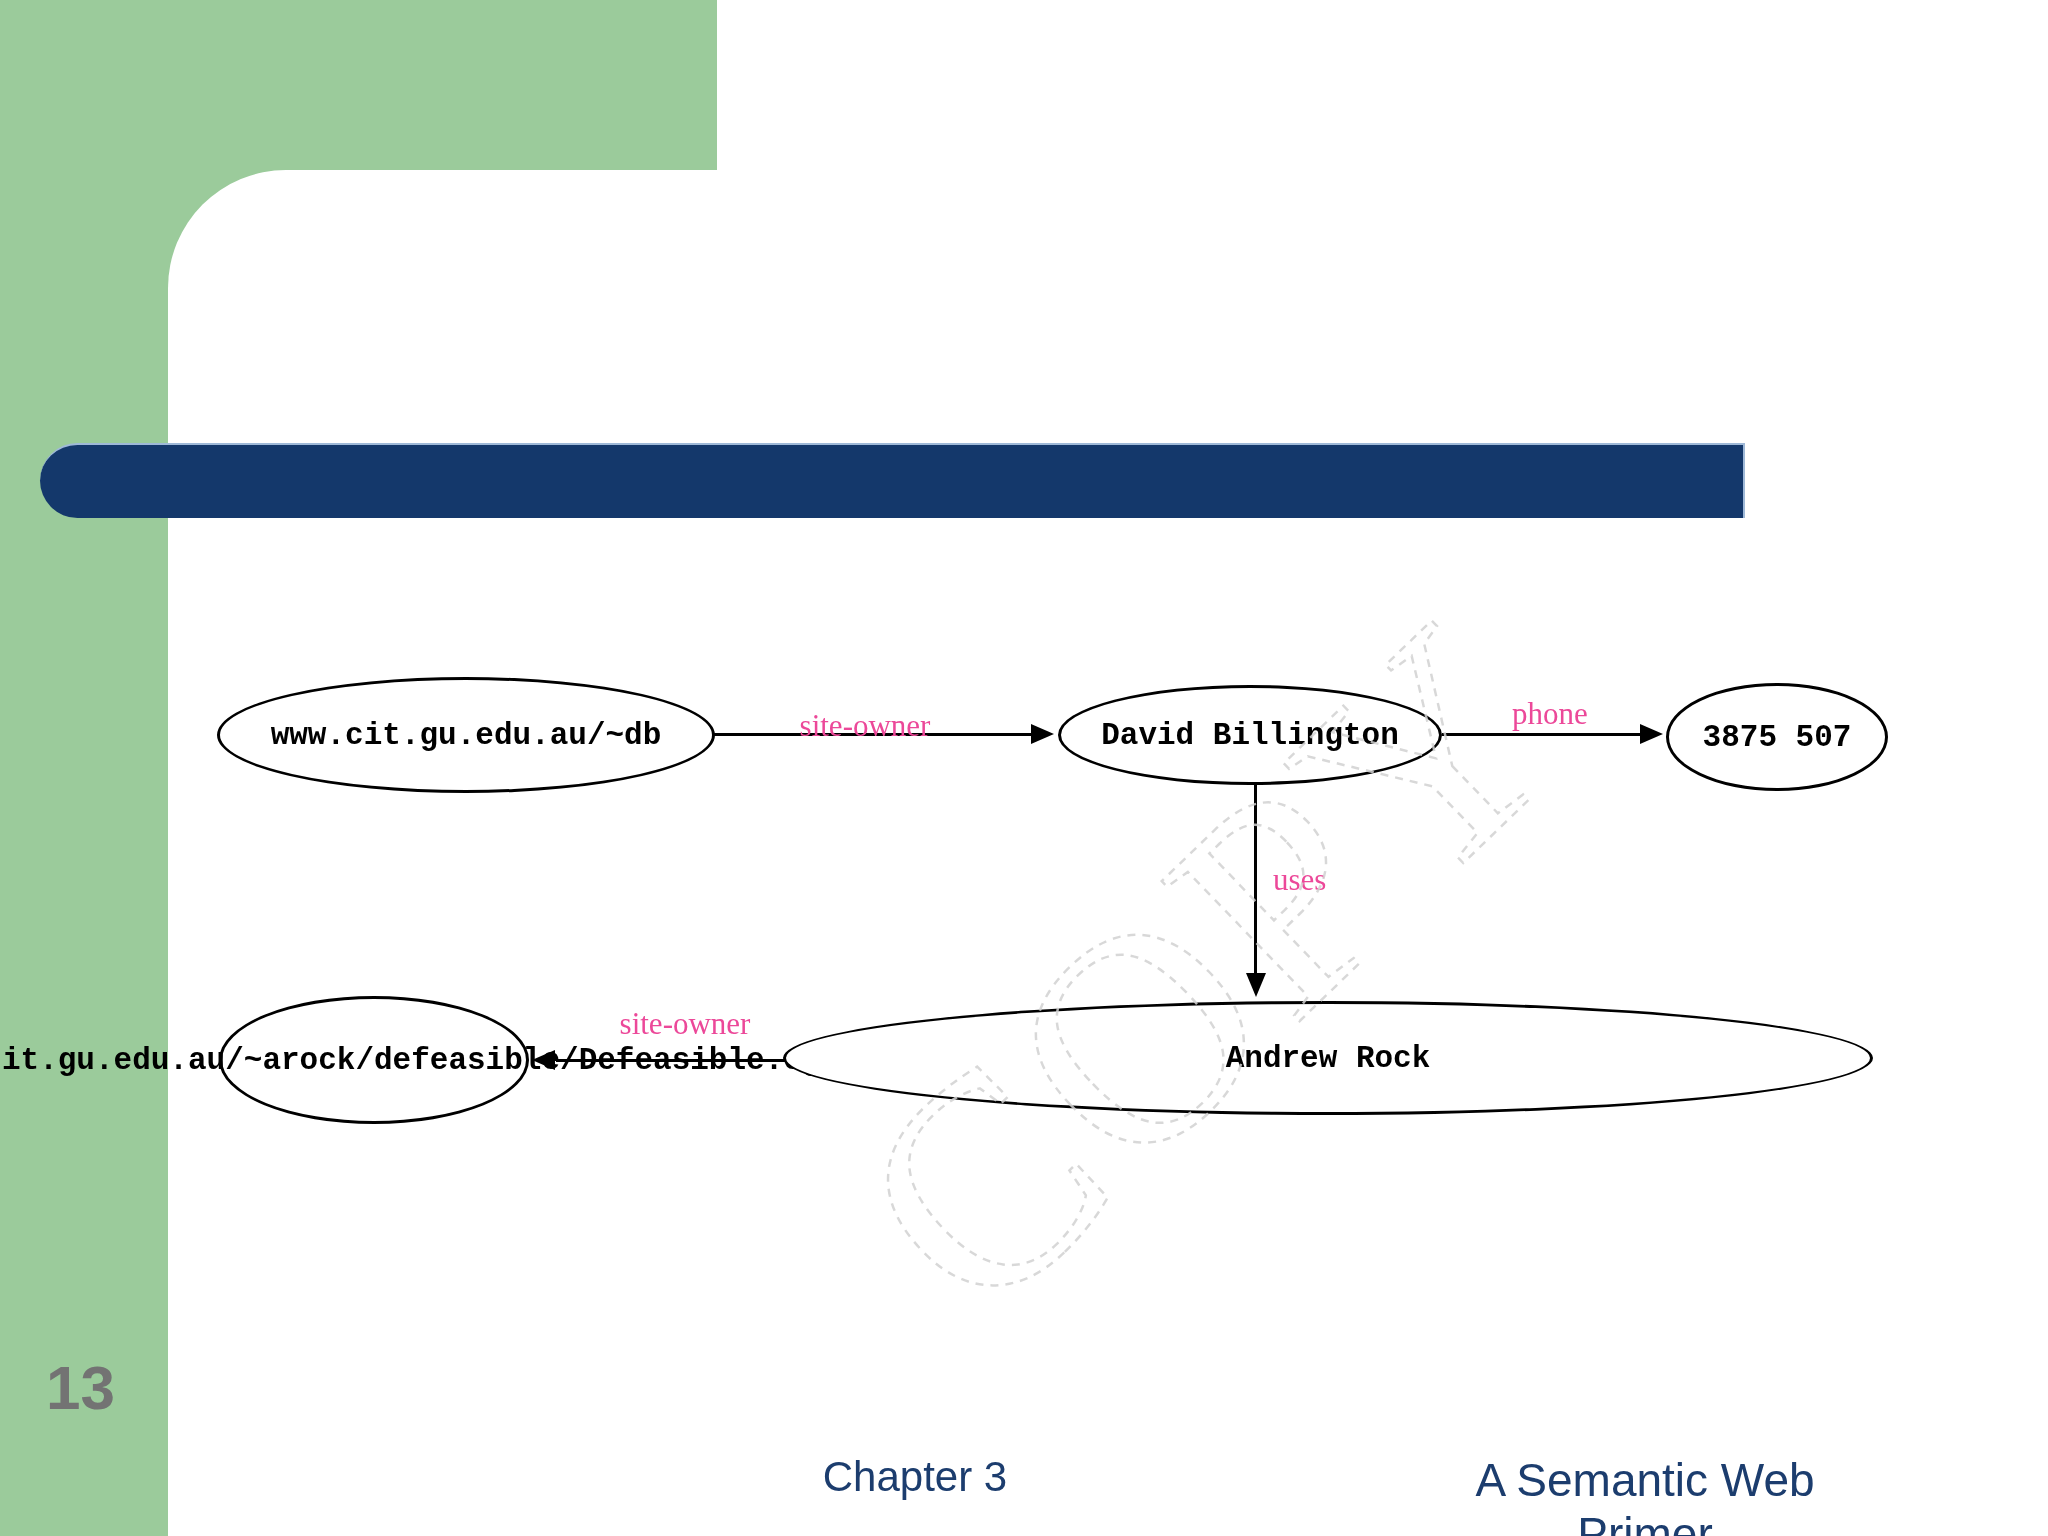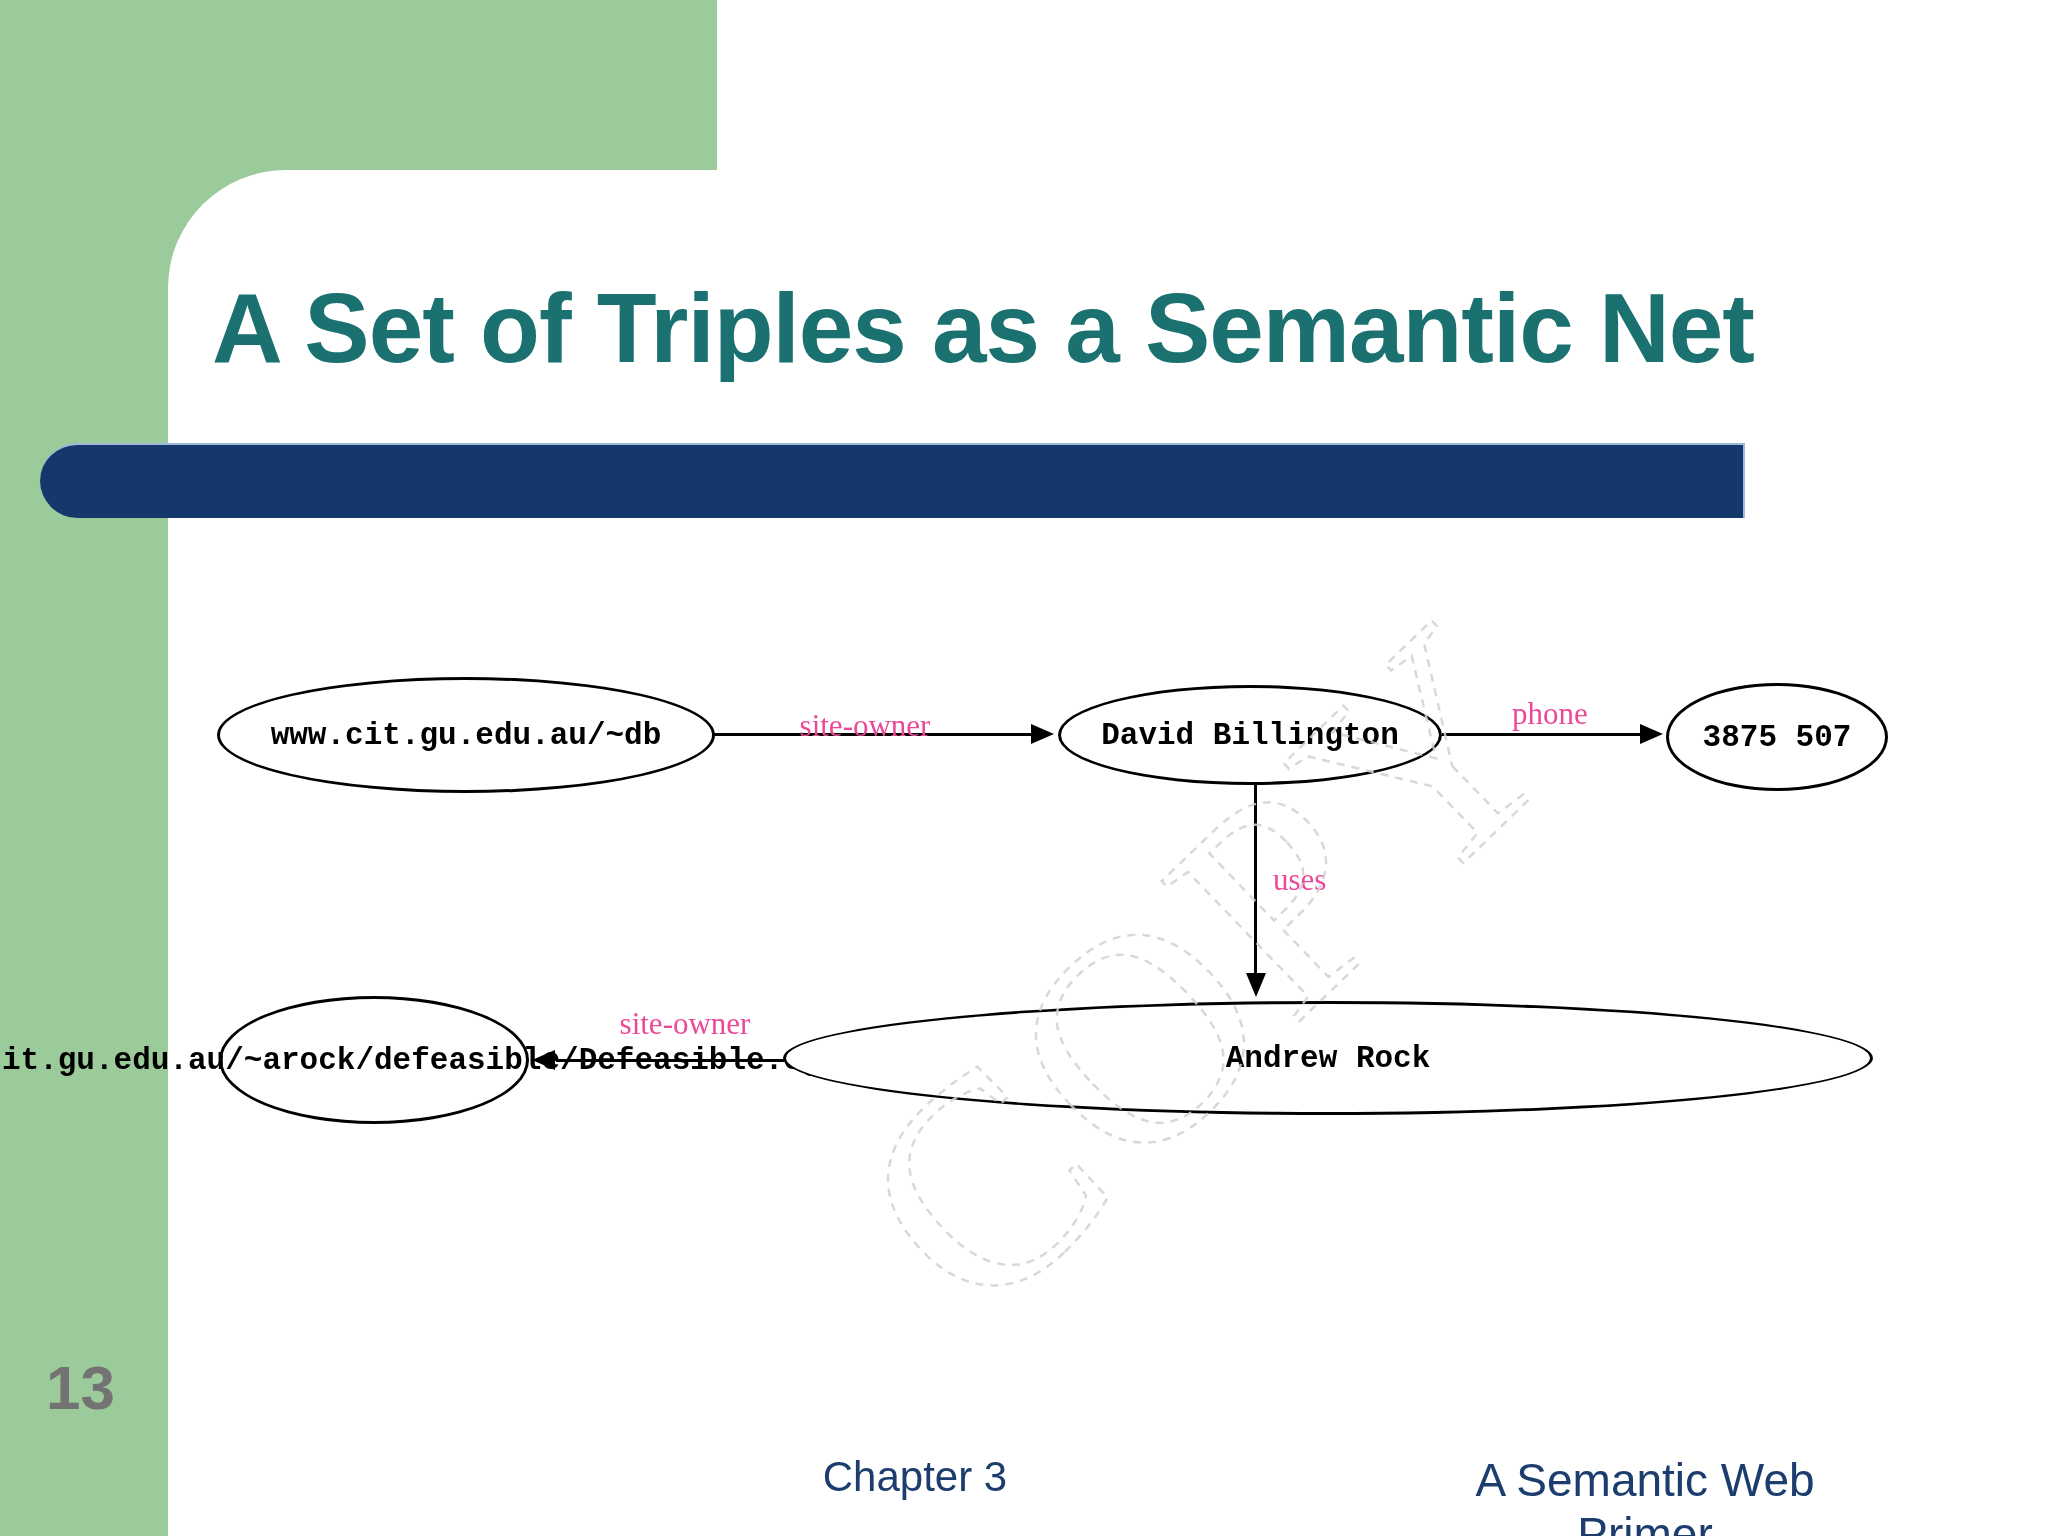--- a/index.html
+++ b/index.html
@@ -95,21 +95,20 @@
 <body>
 
 <div class="slide">
 
   <div class="green-top-block"></div>
   <div class="green-sidebar"></div>
   <div class="green-corner-fill"></div>
   <div class="white-panel"></div>
   <div class="navy-bar"></div>
 
-  <div class="slide-title">A Set of Triples as a Semantic Net</div>
 
   <div class="diagram">
 
     <div class="edge-line line-1"></div>
     <div class="arrowhead arrow-right-1"></div>
     <div class="edge-label label-site-owner-top">site-owner</div>
 
     <div class="edge-line line-2"></div>
     <div class="arrowhead arrow-right-2"></div>
     <div class="edge-label label-phone">phone</div>

